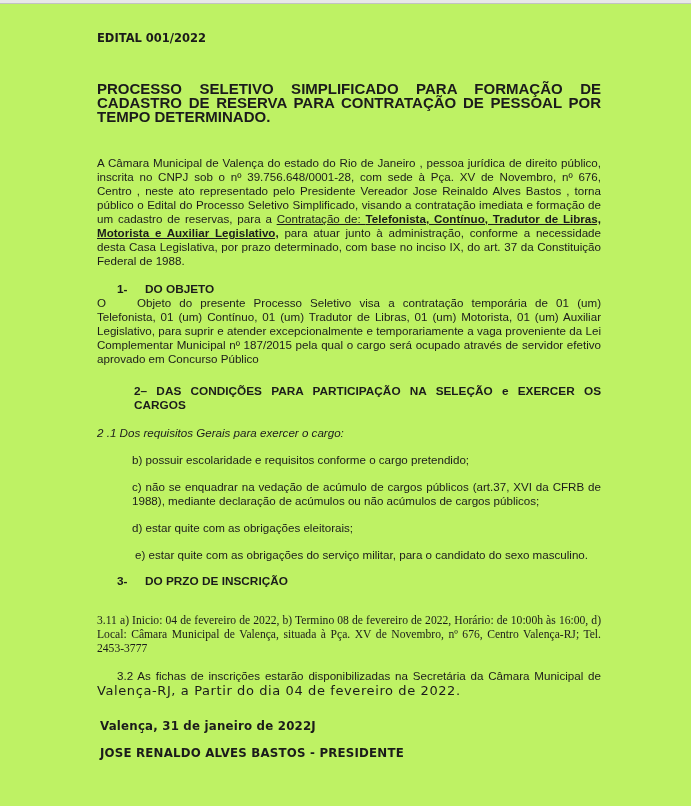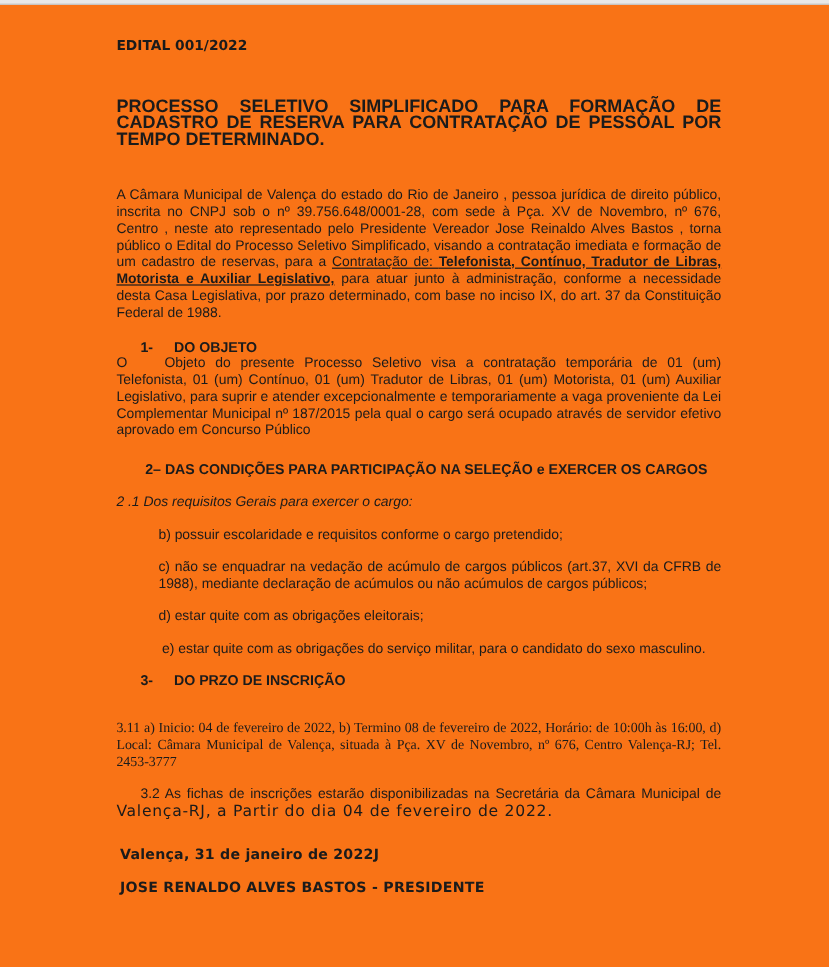--- a/index.html
+++ b/index.html
@@ -1,20 +1,20 @@
 <!DOCTYPE html>
 <html lang="pt"><head>
 <meta charset="utf-8">
 <style>
   html, body { margin: 0; padding: 0; background: #ffffff; }
   .page {
     position: relative;
     width: 691px;
     height: 806px;
-    background: #f97316;
+    background: #bef264;
     font-family: "Liberation Sans", sans-serif;
     color: #1b1b1b;
     overflow: hidden;
     box-sizing: border-box;
   }
   .top-bar {
     height: 3px;
     background: #e8e8e8;
     border-bottom: 1px solid #c2c2c2;
   }
@@ -48,21 +48,21 @@
     font-weight: bold;
     font-size: 11.8px;
     line-height: 14px;
     text-align: justify;
   }
   .h1 { margin: 14px 0 0 20px; }
   .h3 { margin: 12px 0 0 20px; }
   .hnum { display: inline-block; min-width: 28px; }
   .body1 { }
   .lead-o { display: inline-block; width: 40px; }
-  .h2 { margin: 18px 0 0 24px; }
+  .h2 { margin: 18px 0 0 37px; }
   .p21 { margin-top: 14px; text-align: left; font-style: italic; }
   .item { margin: 13px 0 0 35px; }
   .item-e { margin: 13px 0 0 0; text-indent: 38px; }
   .p311 { margin-top: 26px; font-family: Liberation Serif, serif; }
   .p32 { margin-top: 12px; text-indent: 20px; line-height: 15px; }
   .gothic {
     font-family: "DejaVu Sans", sans-serif;
     font-size: 13px;
     letter-spacing: 0.6px;
   }

